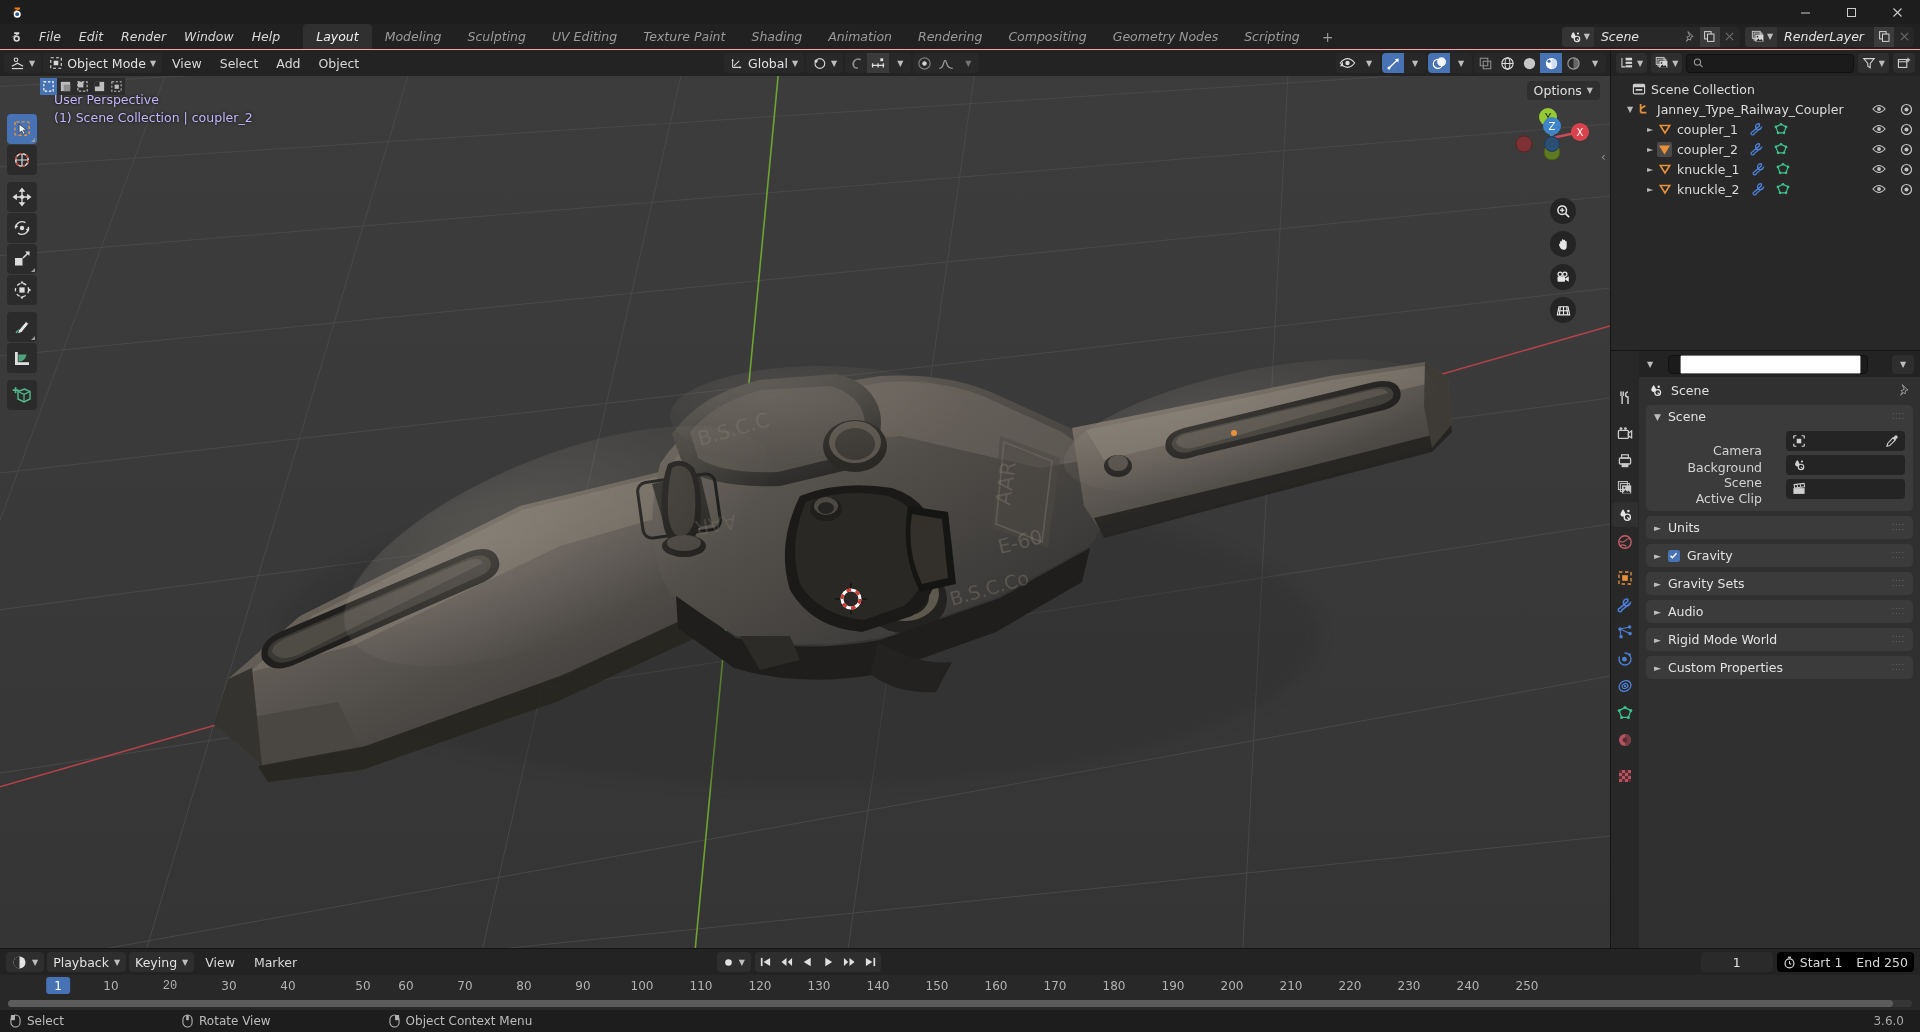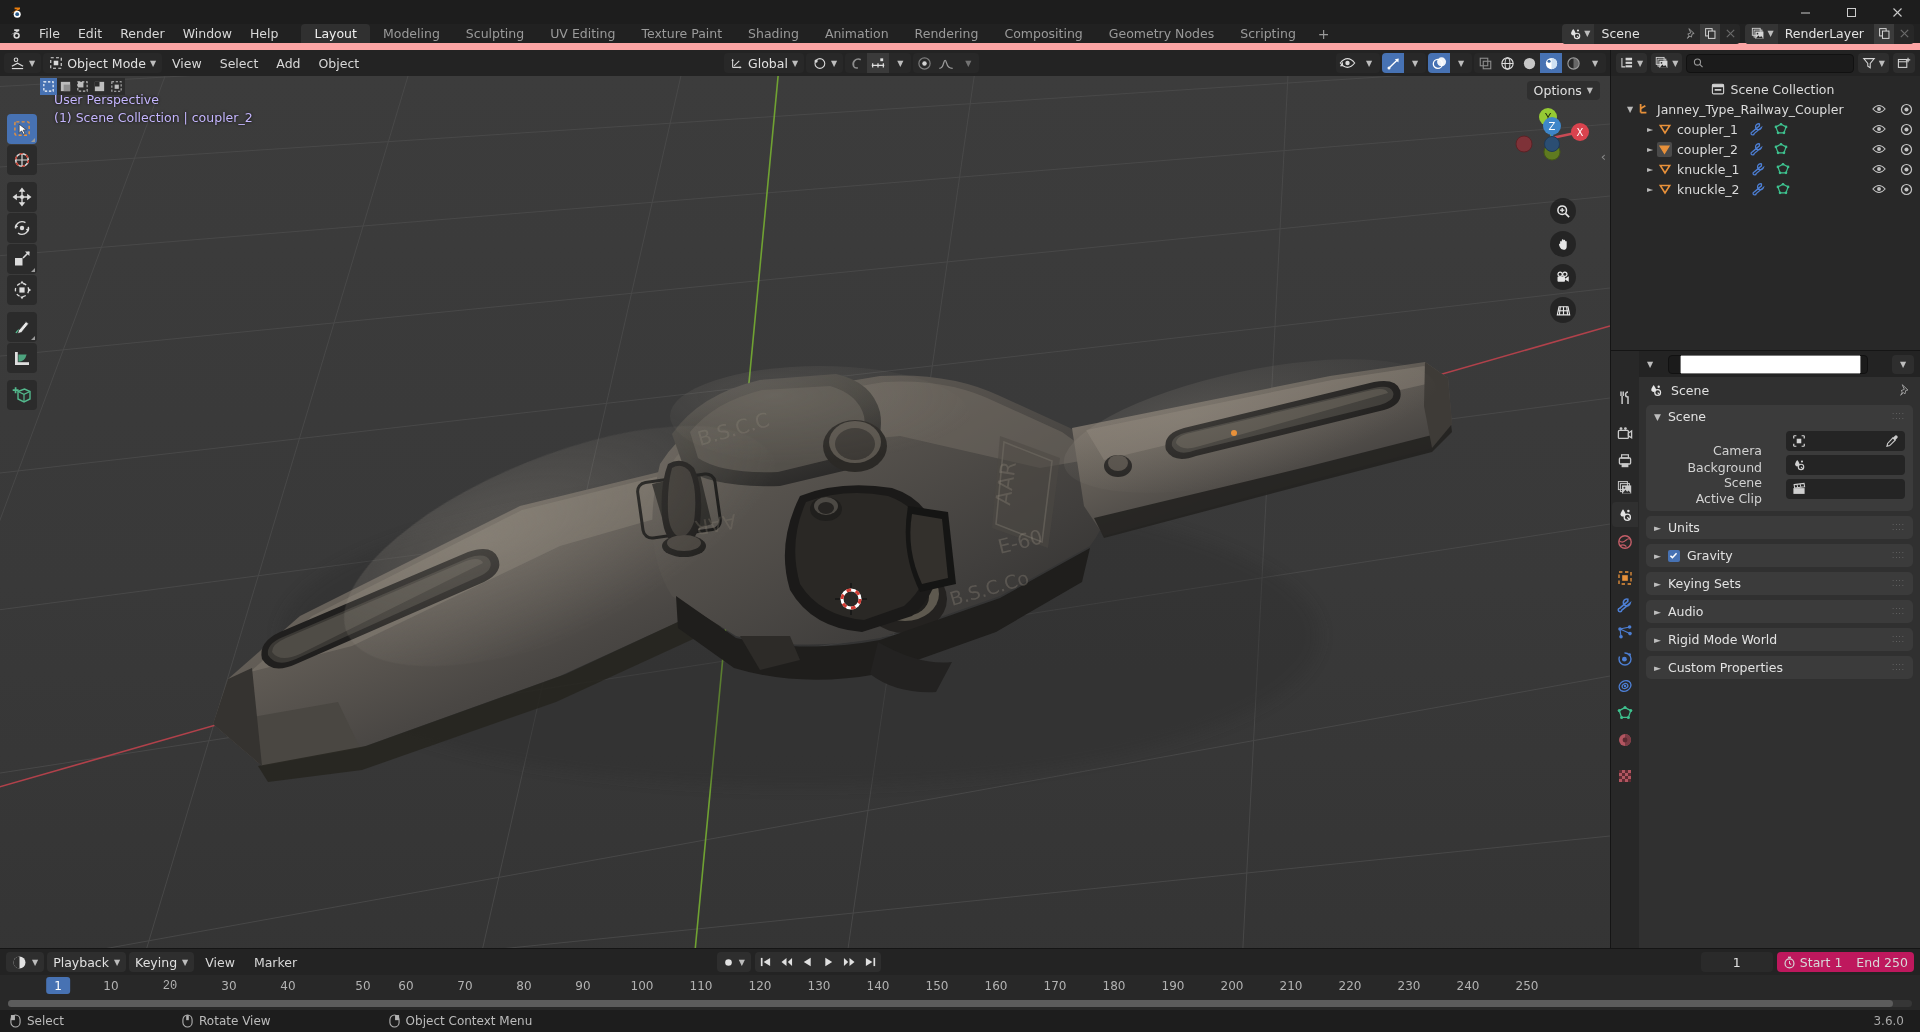--- a/index.html
+++ b/index.html
@@ -20,21 +20,21 @@
     flex: 0 0 24px; padding-left: 8px; position: relative;
   }
   .tb-logo { width: 16px; height: 16px; margin-right: 8px; flex: 0 0 16px; }
   .tb-title { font-size: 12.5px; color: #d6d6d6; letter-spacing: .1px; white-space: nowrap; }
   .tb-wincontrols { position: absolute; right: 0; top: 0; height: 24px; display: flex; }
   .tb-btn { width: 46px; height: 24px; display: flex; align-items: center; justify-content: center; color: #cfcfcf; font-size: 11px; }
 
   
   .topbar {
     height: 26px; flex: 0 0 26px; background: #212121; display: flex; align-items: stretch;
-    position: relative; border-bottom: 7px solid #fca5a5;
+    position: relative; border-bottom: 1px solid #fca5a5; font-style: italic;
   }
   .tp-logo { width: 30px; display: flex; align-items: center; justify-content: center; }
   .menu-item {
     display: flex; align-items: center; padding: 0 9px; font-size: 12.5px; color: #d8d8d8; cursor: default;
   }
   .ws-tabs { display: flex; align-items: stretch; margin-left: 14px; }
   .ws-tab {
     display: flex; align-items: center; padding: 0 13px; font-size: 12.5px; color: #9a9a9a;
     position: relative; cursor: default;
   }
@@ -96,21 +96,21 @@
   
   .rightcol { flex: 0 0 310px; display: flex; flex-direction: column; background: #1d1d1d; border-left: 1px solid #151515; }
 
   
   .outliner { flex: 0 0 300px; display: flex; flex-direction: column; background: #282828; }
   .ol-header { height: 26px; background: #232323; display: flex; align-items: center; gap: 4px; padding: 0 5px; }
   .ol-icbtn { height: 20px; display: flex; align-items: center; gap: 3px; padding: 0 4px; border-radius: 4px; background: #2e2e2e; }
   .ol-search { flex: 1 1 auto; height: 19px; background: #1b1b1b; border: 1px solid #111; border-radius: 4px; display: flex; align-items: center; padding: 0 6px; gap: 5px; }
   .ol-search input { background: transparent; border: 0; outline: 0; color: #ddd; font-size: 12px; width: 100%; font-family: inherit; }
   .ol-body { flex: 1 1 auto; overflow: hidden; padding-top: 3px; font-size: 12.5px; }
-  .ol-row { height: 20px; display: flex; align-items: center; padding-right: 6px; position: relative; justify-content: center; }
+  .ol-row { height: 20px; display: flex; align-items: center; padding-right: 6px; position: relative; }
   .ol-row .tri { width: 14px; display:flex; align-items:center; justify-content:center; color:#b9b9b9; font-size:8px; }
   .ol-row .lbl { color: #dcdcdc; margin-left: 5px; white-space: nowrap; }
   .ol-row .vis { margin-left: auto; display: flex; gap: 13px; align-items: center; }
   .ol-row .mods { display: flex; gap: 9px; margin-left: 12px; align-items: center; }
   .ol-ico { width: 15px; height: 15px; display:flex; align-items:center; justify-content:center; }
   .ol-ico.selbox { background: #4a4a4a; border-radius: 2px; }
 
   
   .props { flex: 1 1 auto; display: flex; min-height: 0; background: #303030; border-top: 1px solid #151515; }
   .props-tabs { flex: 0 0 28px; background: #282828; display: flex; flex-direction: column; align-items: center; padding-top: 34px; gap: 2px; }
@@ -134,21 +134,21 @@
   
   .timeline { flex: 0 0 62px; background: #282828; border-top: 1px solid #151515; display: flex; flex-direction: column; }
   .tl-header { height: 26px; background: #232323; display: flex; align-items: center; padding: 0 6px; gap: 3px; }
   .tl-menu { padding: 0 8px; height: 20px; display:flex; align-items:center; font-size: 12.5px; color: #d8d8d8; }
   .tl-drop { height: 20px; padding: 0 6px; display:flex; align-items:center; gap:5px; background:#2e2e2e; border-radius:4px; font-size:12.5px; color:#e0e0e0; }
   .tl-center { margin: 0 auto; display: flex; align-items: center; gap: 4px; }
   .tl-playgrp { display: flex; background: #2e2e2e; border-radius: 4px; overflow: hidden; }
   .tl-pbtn { width: 21px; height: 20px; display:flex; align-items:center; justify-content:center; }
   .tl-right { margin-left: auto; display: flex; align-items: center; gap: 4px; }
   .tl-num { height: 20px; min-width: 72px; background: #2a2a2a; border-radius: 4px; display: flex; align-items: center; justify-content: center; font-size: 12.5px; color: #e2e2e2; }
-  .tl-range { height: 20px; background: #be185d; border-radius: 4px; display: flex; align-items: center; gap: 4px; padding: 0 6px; }
+  .tl-range { height: 20px; background: #000000; border-radius: 4px; display: flex; align-items: center; gap: 4px; padding: 0 6px; }
   .tl-range span { font-size: 12.5px; color: #d8d8d8; }
   .tl-ruler { position: relative; flex: 1 1 auto; background: #282828; }
   .tl-tick { position: absolute; top: 4px; font-size: 12px; color: #b2b2b2; transform: translateX(-50%); white-space: nowrap; }
   .tl-playhead { position: absolute; top: 2px; height: 17px; background: #4772b3; border-radius: 3px; color: #fff; font-size: 12px; display: flex; align-items: center; justify-content: center; padding: 0 8px; transform: translateX(-50%); }
   .tl-scroll { position: absolute; left: 8px; right: 8px; bottom: 2px; height: 8px; }
   .tl-scroll .bar { position: absolute; left: 0; right: 0; height: 7px; background: #363636; border-radius: 4px; }
   .tl-scroll .thumb { position: absolute; left: 0; width: 99%; height: 7px; background: #5c5c5c; border-radius: 4px; }
 
   
   .statusbar { flex: 0 0 22px; background: #1d1d1d; display: flex; align-items: center; padding: 0 10px; gap: 0; }
@@ -1223,21 +1223,21 @@
                     <path d="M1.6 5.2 L3.8 7.4 L8.4 2.4" fill="none" stroke="#fff" stroke-width="1.7"></path>
                   </svg>
               </span>
               <span>Gravity</span>
               <span class="grip">····<br>····</span>
             </div>
           </div>
           <div class="panel">
             <div class="panel-head">
               <span class="chev" style="font-size:9px;">►</span>
-              <span>Keying Sets</span>
+              <span>Gravity Sets</span>
               <span class="grip">····<br>····</span>
             </div>
           </div>
           <div class="panel">
             <div class="panel-head">
               <span class="chev" style="font-size:9px;">►</span>
               <span>Audio</span>
               <span class="grip">····<br>····</span>
             </div>
           </div>

